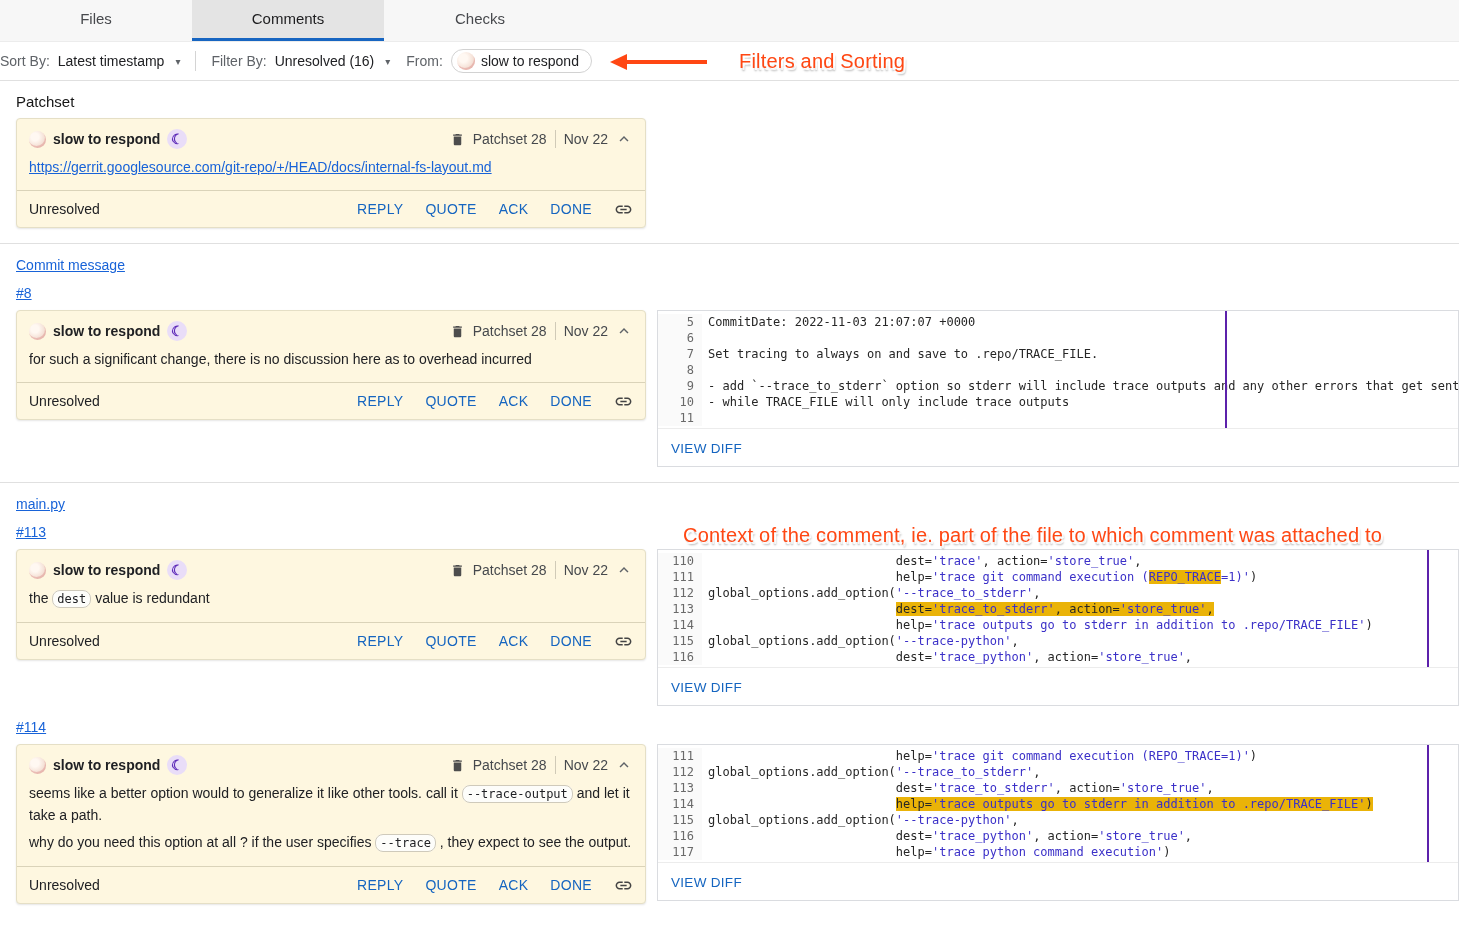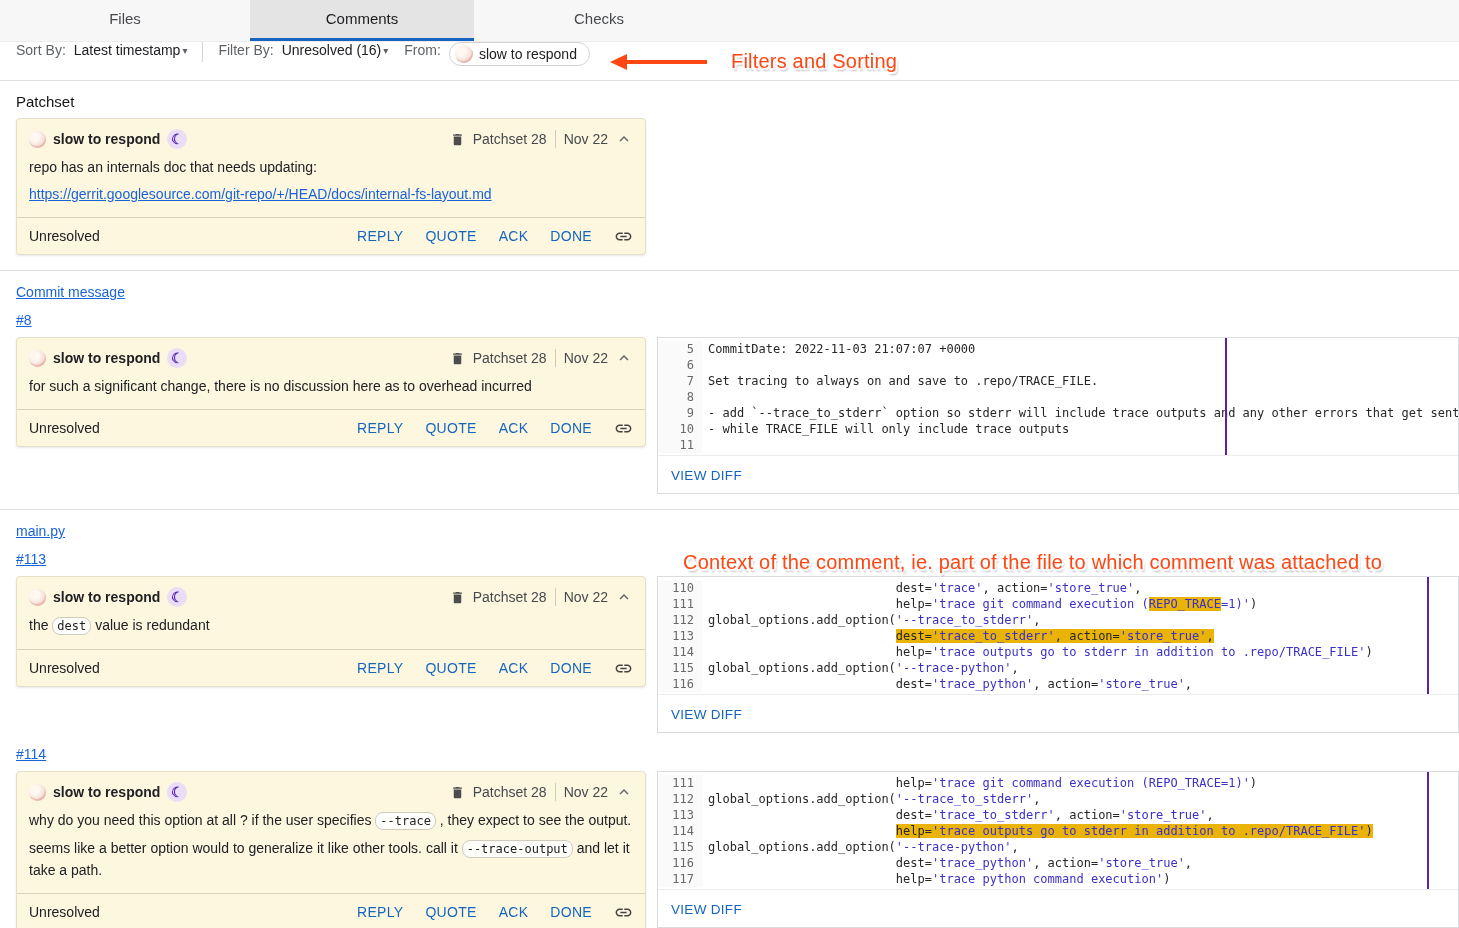--- a/index.html
+++ b/index.html
@@ -5,47 +5,47 @@
   * { box-sizing: border-box; }
   html,body { margin:0; padding:0; }
   body {
     width:1459px; height:928px; overflow:hidden;
     font-family:"Liberation Sans", sans-serif;
     background:#ffffff; color:#202124;
   }
   
   .tabbar { display:flex; background:#f7f7f7; height:42px; border-bottom:1px solid #ececec; }
   .tab {
-    width:224px; text-align:center; font-size:15px; color:#47494d;
-    line-height:38px; border-bottom:3px solid transparent; cursor:pointer;margin-left:13px;
+    width:192px; text-align:center; font-size:15px; color:#47494d;
+    line-height:38px; border-bottom:3px solid transparent; cursor:pointer;
   }
   .tab.active { background:#e4e4e4; border-bottom-color:#1765c1; color:#1d1d1f; }
   
   .filterbar {
     position:relative; height:39px; border-bottom:1px solid #e0e0e0; background:#fff;
-    display:flex; align-items:flex-start; padding:0 16px; gap:8px; font-size:14px;
+    display:flex; align-items:center; padding:0 0; gap:8px; font-size:14px;
   }
   .fb-label { color:#5f6368; }
-  .fb-value { color:#202124; display:inline-flex; align-items:center; gap:2px; cursor:pointer; }
+  .fb-value { color:#202124; display:inline-flex; align-items:center; gap:11px; cursor:pointer; }
   .caret { font-size:10px; color:#5f6368; }
   .vsep { width:1px; height:20px; background:#d4d4d4; margin:0 7px; }
   .chip {
     display:inline-flex; align-items:center; gap:6px; border:1px solid #d2d2d2;
     border-radius:14px; padding:2px 12px 2px 5px; background:#fff; font-size:14px; cursor:pointer;
   }
   .avatar {
     width:18px; height:18px; border-radius:50%; flex:none; display:inline-block;
     background:radial-gradient(circle at 35% 35%, #fff8f2 25%, #f3ddd2 65%, #e6c3b4);
     box-shadow: inset -1px -2px 0 rgba(216,120,120,.35);
   }
   .filters-ann { position:absolute; left:610px; top:8px; display:flex; align-items:center; }
   .arrow-head { width:0; height:0; border-top:8px solid transparent; border-bottom:8px solid transparent; border-right:17px solid #ff4713; }
   .arrow-line { width:82px; height:4px; background:#ff4713; margin-left:-2px; }
   .ann-text {
-    margin-left:24px; font-size:20px; font-weight:500; color:#ff4713; white-space:nowrap; letter-spacing:.2px;
+    margin-left:32px; font-size:20px; font-weight:500; color:#ff4713; white-space:nowrap; letter-spacing:.2px;
     text-shadow:-2px -2px 1px #fff, 2px -2px 1px #fff, -2px 2px 1px #fff, 2px 2px 1px #fff, 2px 3px 2px rgba(0,0,0,.35);
   }
   
   main { padding-left:16px; }
   .divider { border:none; border-top:1px solid #e0e0e0; margin:15px 0 0 -16px; }
   .section-label { font-size:15px; margin-top:12px; color:#161616; }
   .link-row { margin-top:12px; }
   .link-row.tight { margin-top:10px; }
   .file-link { font-size:14px; color:#1863d8; text-decoration:underline; cursor:pointer; display:inline-block; }
   .section { position:relative; }
@@ -146,21 +146,20 @@
           <span class="meta">Patchset 28</span>
           <span class="meta-sep"></span>
           <span class="meta" style="margin-left:0;">Nov 22</span>
           <span class="chev icon-btn">
             <svg width="18" height="18" viewBox="0 0 24 24" fill="currentColor">
                 <path d="M7.41 15.41 12 10.83l4.59 4.58L18 14l-6-6-6 6z"></path>
               </svg>
           </span>
         </div>
         <div class="card-body">
-            <p><span>repo has an internals doc that needs updating:</span></p>
             <p><a class="body-link">https://gerrit.googlesource.com/git-repo/+/HEAD/docs/internal-fs-layout.md</a></p>
           </div>
         <div class="card-foot">
           <span class="status">Unresolved</span>
           <span class="foot-actions">
             <span class="action">REPLY</span>
             <span class="action">QUOTE</span>
             <span class="action">ACK</span>
             <span class="action">DONE</span>
             <span class="linkicon">
@@ -358,22 +357,22 @@
           <span class="meta">Patchset 28</span>
           <span class="meta-sep"></span>
           <span class="meta" style="margin-left:0;">Nov 22</span>
           <span class="chev icon-btn">
             <svg width="18" height="18" viewBox="0 0 24 24" fill="currentColor">
                 <path d="M7.41 15.41 12 10.83l4.59 4.58L18 14l-6-6-6 6z"></path>
               </svg>
           </span>
         </div>
         <div class="card-body">
+            <p><span>seems like a better option would to generalize it like other tools. call it </span><code class="chip-code">--trace-output</code><span> and let it take a path.</span></p>
             <p><span>why do you need this option at all ? if the user specifies </span><code class="chip-code">--trace</code><span> , they expect to see the output.</span></p>
-            <p><span>seems like a better option would to generalize it like other tools. call it </span><code class="chip-code">--trace-output</code><span> and let it take a path.</span></p>
           </div>
         <div class="card-foot">
           <span class="status">Unresolved</span>
           <span class="foot-actions">
             <span class="action">REPLY</span>
             <span class="action">QUOTE</span>
             <span class="action">ACK</span>
             <span class="action">DONE</span>
             <span class="linkicon">
               <svg width="19" height="19" viewBox="0 0 24 24" fill="currentColor">

